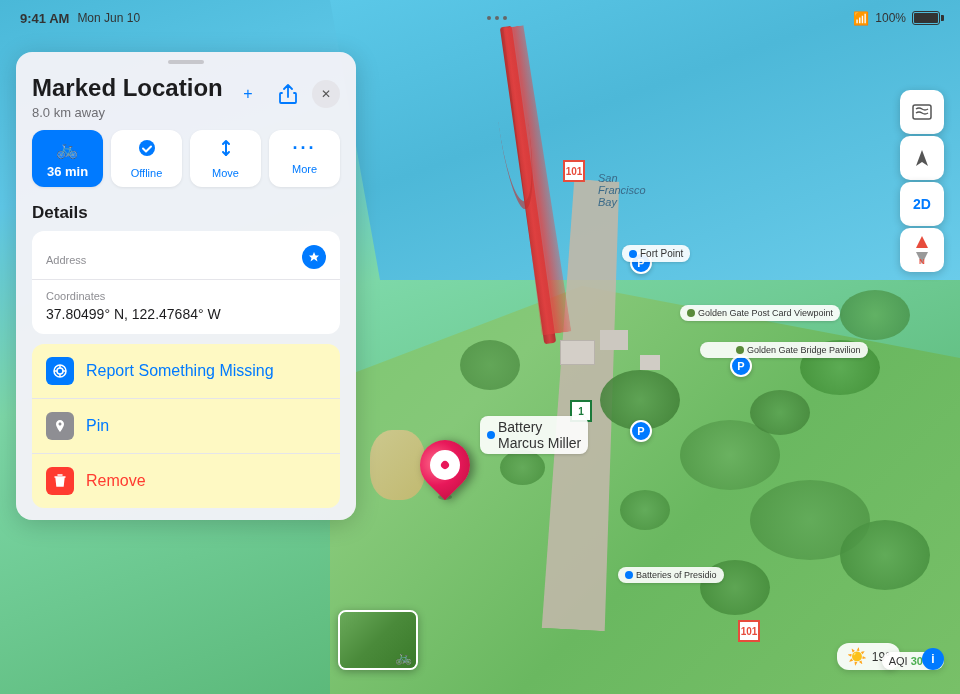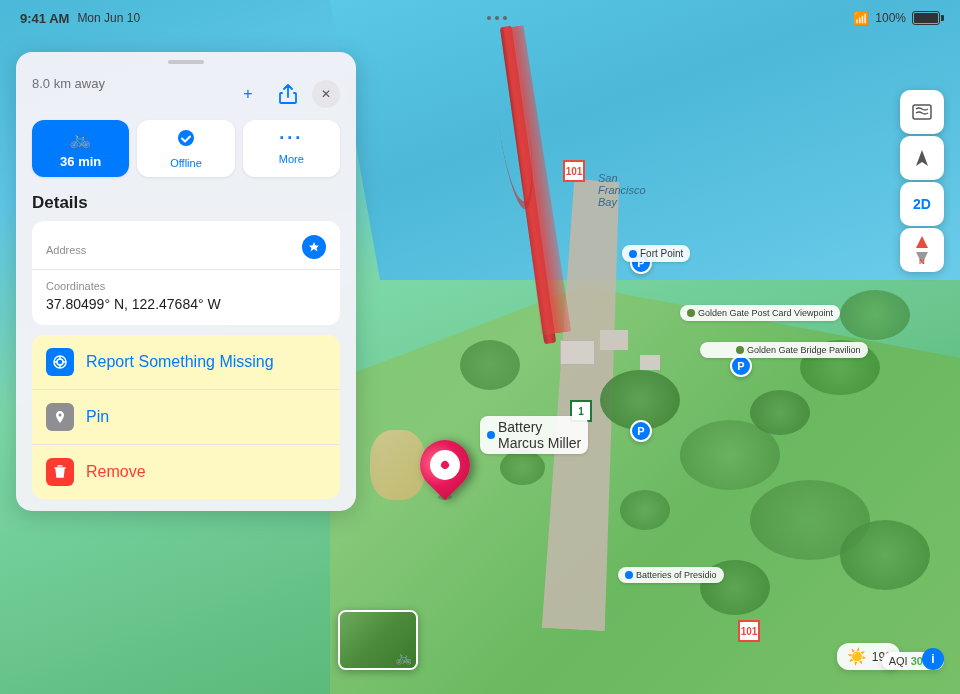--- a/index.html
+++ b/index.html
@@ -583,20 +583,21 @@
       <div style="position:absolute;bottom:-2px;left:50%;transform:translateX(-50%);font-size:8px;color:#e74c3c;font-weight:bold;">N</div>
     </div>
   </button>
 </div>
 
 <div class="panel">
   <div class="panel-handle"></div>
 
   <div class="panel-header">
     <div class="panel-title-area">
+      <div class="panel-title">Marked Location</div>
       <div class="panel-subtitle">8.0 km away</div>
     </div>
     <div class="panel-header-icons">
       <button class="panel-icon-btn">
         <span>+</span>
       </button>
       <button class="panel-icon-btn">
         <svg width="18" height="20" viewBox="0 0 18 20" fill="none" xmlns="http://www.w3.org/2000/svg">
           <path d="M9 1v12M9 1L5 5M9 1l4 4" stroke="#007AFF" stroke-width="1.8" stroke-linecap="round" stroke-linejoin="round"></path>
           <path d="M3 9H2a1 1 0 00-1 1v8a1 1 0 001 1h14a1 1 0 001-1v-8a1 1 0 00-1-1h-1" stroke="#007AFF" stroke-width="1.8" stroke-linecap="round"></path>
@@ -618,20 +619,29 @@
     <button class="action-btn">
       <span style="font-size:18px;color:#007AFF;">
         <svg width="20" height="20" viewBox="0 0 20 20" fill="none">
           <circle cx="10" cy="10" r="8" fill="#007AFF"></circle>
           <path d="M6 10.5l3 3 5-5" stroke="white" stroke-width="2" stroke-linecap="round" stroke-linejoin="round"></path>
         </svg>
       </span>
       <span class="action-btn-label">Offline</span>
     </button>
 
+    <button class="action-btn">
+      <span style="font-size:18px;color:#007AFF;">
+        <svg width="20" height="20" viewBox="0 0 20 20" fill="none">
+          <path d="M10 3v14M10 3L7 6M10 3l3 3" stroke="#007AFF" stroke-width="2" stroke-linecap="round" stroke-linejoin="round"></path>
+          <path d="M10 17l-3-3M10 17l3-3" stroke="#007AFF" stroke-width="2" stroke-linecap="round" stroke-linejoin="round"></path>
+        </svg>
+      </span>
+      <span class="action-btn-label">Move</span>
+    </button>
 
     <button class="action-btn">
       <span style="font-size:18px;color:#007AFF;letter-spacing:2px;font-weight:bold;">···</span>
       <span class="action-btn-label">More</span>
     </button>
   </div>
 
   <div class="details-section">
     <div class="details-title">Details</div>
 

